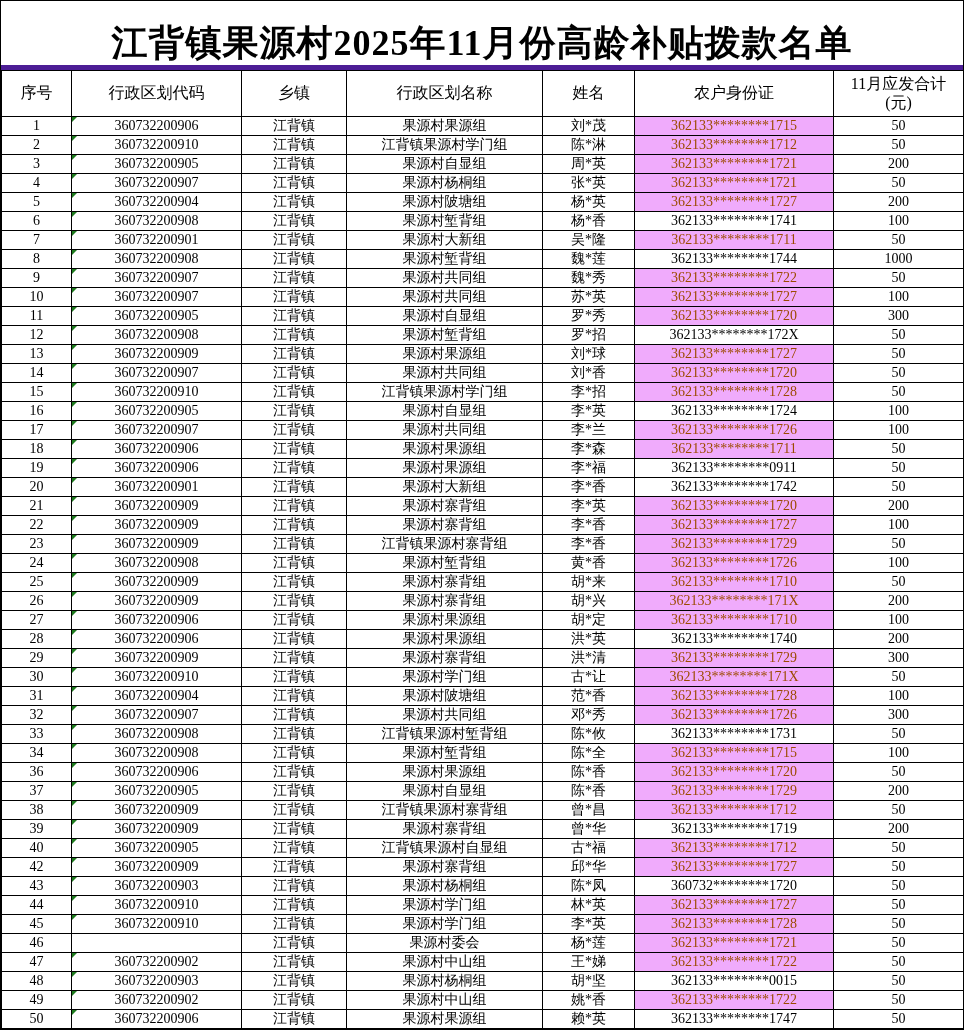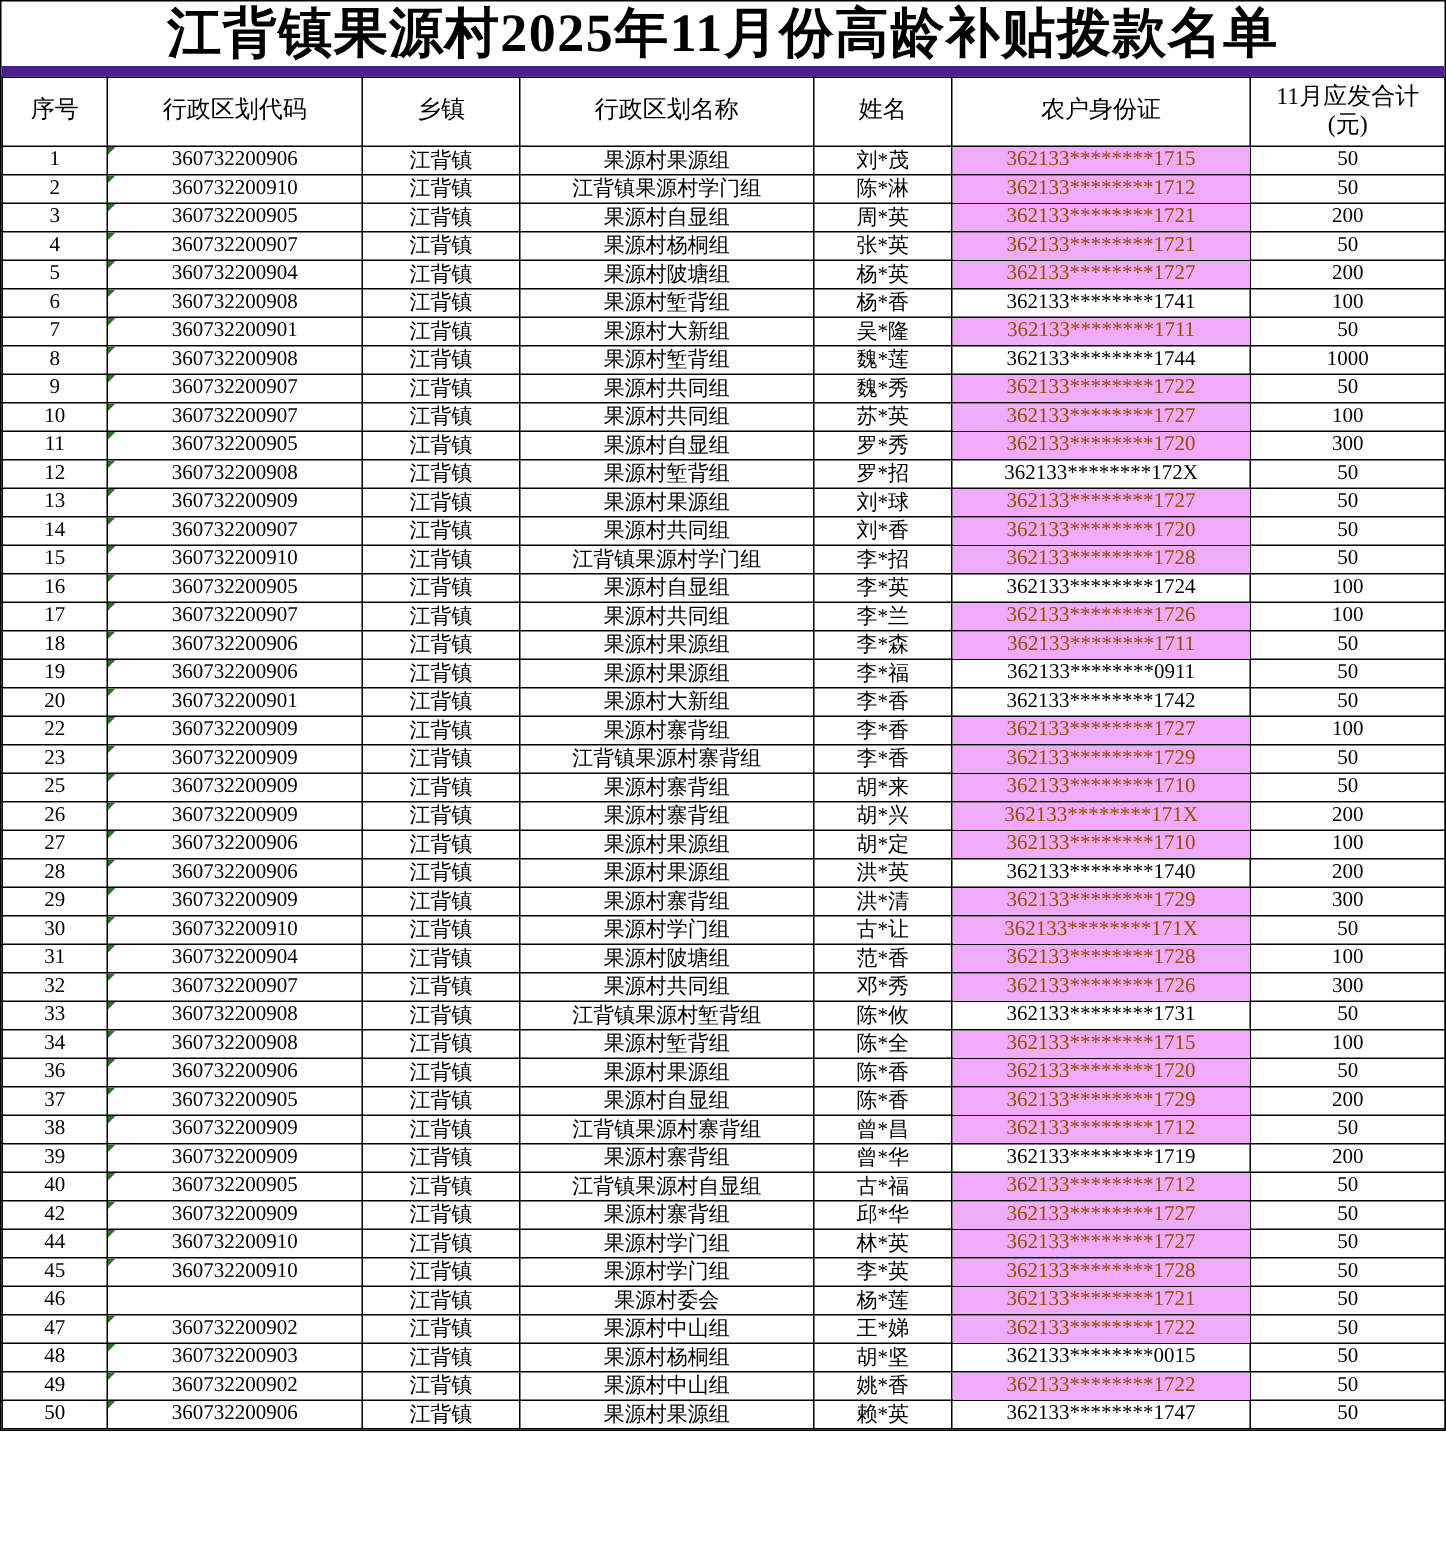--- a/index.html
+++ b/index.html
@@ -1,22 +1,22 @@
 <!DOCTYPE html>
 <html><head>
 <meta charset="utf-8">
 <style>
   html,body{margin:0;padding:0;background:#ffffff;}
   body{width:964px;height:1036px;font-family:"Liberation Serif","DejaVu Serif",serif;}
   .sheet{width:962px;border:1px solid #000;}
   .title-row{
-    height:43px;border-bottom:7px solid #4c1d95;
+    height:43px;border-bottom:5px solid #4c1d95;
     display:flex;align-items:center;justify-content:center;
     font-size:36px;font-weight:bold;color:#000;letter-spacing:1px;
-    white-space:nowrap;overflow:hidden;
+    white-space:nowrap;overflow:hidden;margin-top:21px;
   }
   table{border-collapse:collapse;table-layout:fixed;width:962px;}
   col.c0{width:70px}col.c1{width:170px}col.c2{width:105px}
   col.c3{width:196px}col.c4{width:92px}col.c5{width:199px}col.c6{width:130px}
   th,td{
     border:1px solid #000;text-align:center;vertical-align:middle;
     padding:0;overflow:hidden;white-space:nowrap;color:#000;
   }
   thead th{height:45px;font-weight:normal;font-size:16px;line-height:1.15;}
   tbody td{height:17.9px;font-size:14px;position:relative;}
@@ -232,36 +232,54 @@
         <tr>
           <td>20</td>
           <td><span class="green-tri"></span>360732200901</td>
           <td>江背镇</td>
           <td>果源村大新组</td>
           <td>李*香</td>
           <td>362133********1742</td>
           <td>50</td>
         </tr>
         <tr>
+          <td>21</td>
+          <td><span class="green-tri"></span>360732200909</td>
+          <td>江背镇</td>
+          <td>果源村寨背组</td>
+          <td>李*英</td>
+          <td class="hl">362133********1720</td>
+          <td>200</td>
+        </tr>
+        <tr>
           <td>22</td>
           <td><span class="green-tri"></span>360732200909</td>
           <td>江背镇</td>
           <td>果源村寨背组</td>
           <td>李*香</td>
           <td class="hl">362133********1727</td>
           <td>100</td>
         </tr>
         <tr>
           <td>23</td>
           <td><span class="green-tri"></span>360732200909</td>
           <td>江背镇</td>
           <td>江背镇果源村寨背组</td>
           <td>李*香</td>
           <td class="hl">362133********1729</td>
           <td>50</td>
+        </tr>
+        <tr>
+          <td>24</td>
+          <td><span class="green-tri"></span>360732200908</td>
+          <td>江背镇</td>
+          <td>果源村堑背组</td>
+          <td>黄*香</td>
+          <td class="hl">362133********1726</td>
+          <td>100</td>
         </tr>
         <tr>
           <td>25</td>
           <td><span class="green-tri"></span>360732200909</td>
           <td>江背镇</td>
           <td>果源村寨背组</td>
           <td>胡*来</td>
           <td class="hl">362133********1710</td>
           <td>50</td>
         </tr>
@@ -391,20 +409,29 @@
           <td class="hl">362133********1712</td>
           <td>50</td>
         </tr>
         <tr>
           <td>42</td>
           <td><span class="green-tri"></span>360732200909</td>
           <td>江背镇</td>
           <td>果源村寨背组</td>
           <td>邱*华</td>
           <td class="hl">362133********1727</td>
+          <td>50</td>
+        </tr>
+        <tr>
+          <td>43</td>
+          <td><span class="green-tri"></span>360732200903</td>
+          <td>江背镇</td>
+          <td>果源村杨桐组</td>
+          <td>陈*凤</td>
+          <td>360732********1720</td>
           <td>50</td>
         </tr>
         <tr>
           <td>44</td>
           <td><span class="green-tri"></span>360732200910</td>
           <td>江背镇</td>
           <td>果源村学门组</td>
           <td>林*英</td>
           <td class="hl">362133********1727</td>
           <td>50</td>

